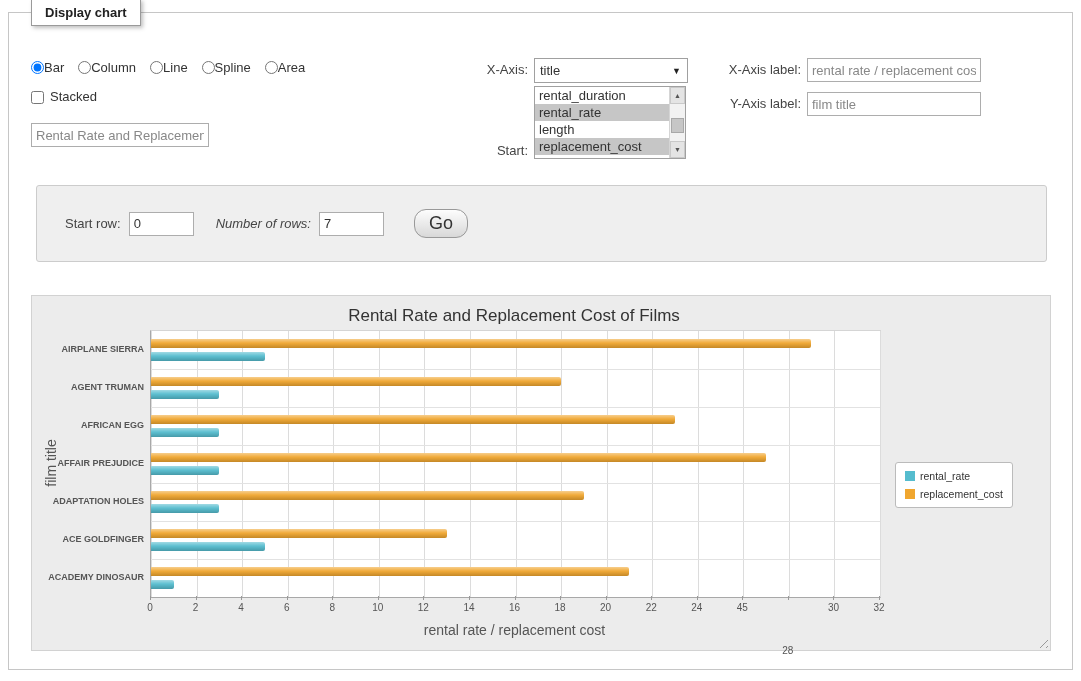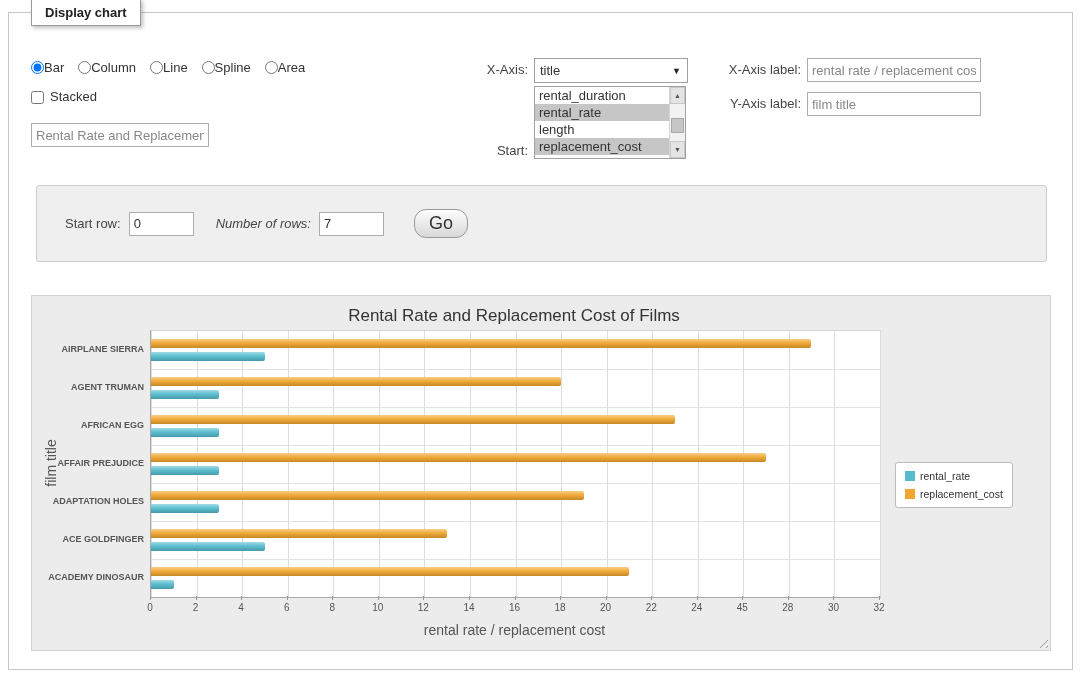--- a/index.html
+++ b/index.html
@@ -206,21 +206,21 @@
           <div class="xtick" style="left: 56.25%;">18</div>
           <div class="tickmark" style="left: 62.5%;"></div>
           <div class="xtick" style="left: 62.5%;">20</div>
           <div class="tickmark" style="left: 68.75%;"></div>
           <div class="xtick" style="left: 68.75%;">22</div>
           <div class="tickmark" style="left: 75%;"></div>
           <div class="xtick" style="left: 75%;">24</div>
           <div class="tickmark" style="left: 81.25%;"></div>
           <div class="xtick" style="left: 81.25%;">45</div>
           <div class="tickmark" style="left: 87.5%;"></div>
-          <div class="xtick" style="left: 87.5%;">28</div>
+          <div class="xtick" style="left: 87.5%; margin-top: 43px;">28</div>
           <div class="tickmark" style="left: 93.75%;"></div>
           <div class="xtick" style="left: 93.75%;">30</div>
           <div class="tickmark" style="left: 100%;"></div>
           <div class="xtick" style="left: 100%;">32</div>
         </div>
       <div class="xaxis-title">rental rate / replacement cost</div>
       <div class="chart-legend">
           <div class="lg-item">
             <span class="swatch" style="background-color: rgb(85, 188, 206);"></span>
             <span>rental_rate</span>

